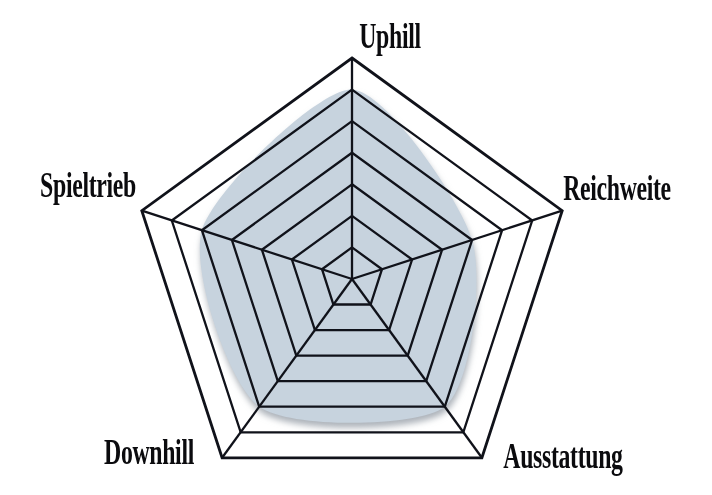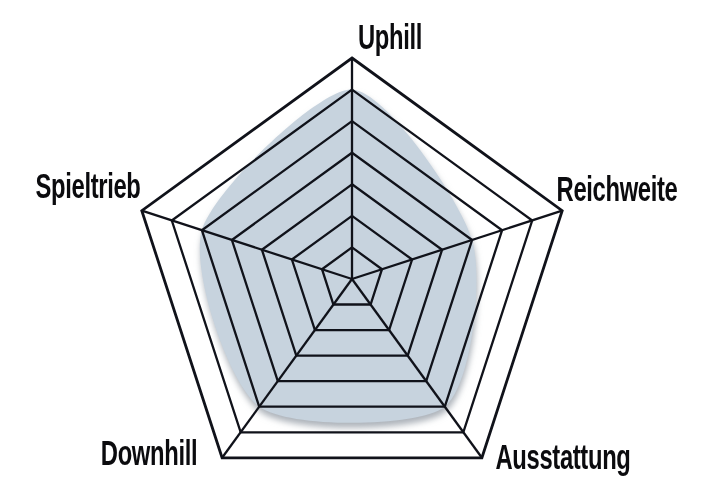--- a/index.html
+++ b/index.html
@@ -6,21 +6,21 @@
     margin: 0;
     padding: 0;
     background: #ffffff;
   }
   .stage {
     position: relative;
     width: 712px;
     height: 495px;
     background: #ffffff;
     overflow: hidden;
-    font-family: Liberation Sans, sans-serif;
+    font-family: Liberation Serif, serif;
   }
   #chart-svg {
     position: absolute;
     left: 0;
     top: 0;
   }
   .axis-label {
     position: absolute;
     transform: translate(-50%, -50%) scaleX(0.68);
     font-weight: bold;

